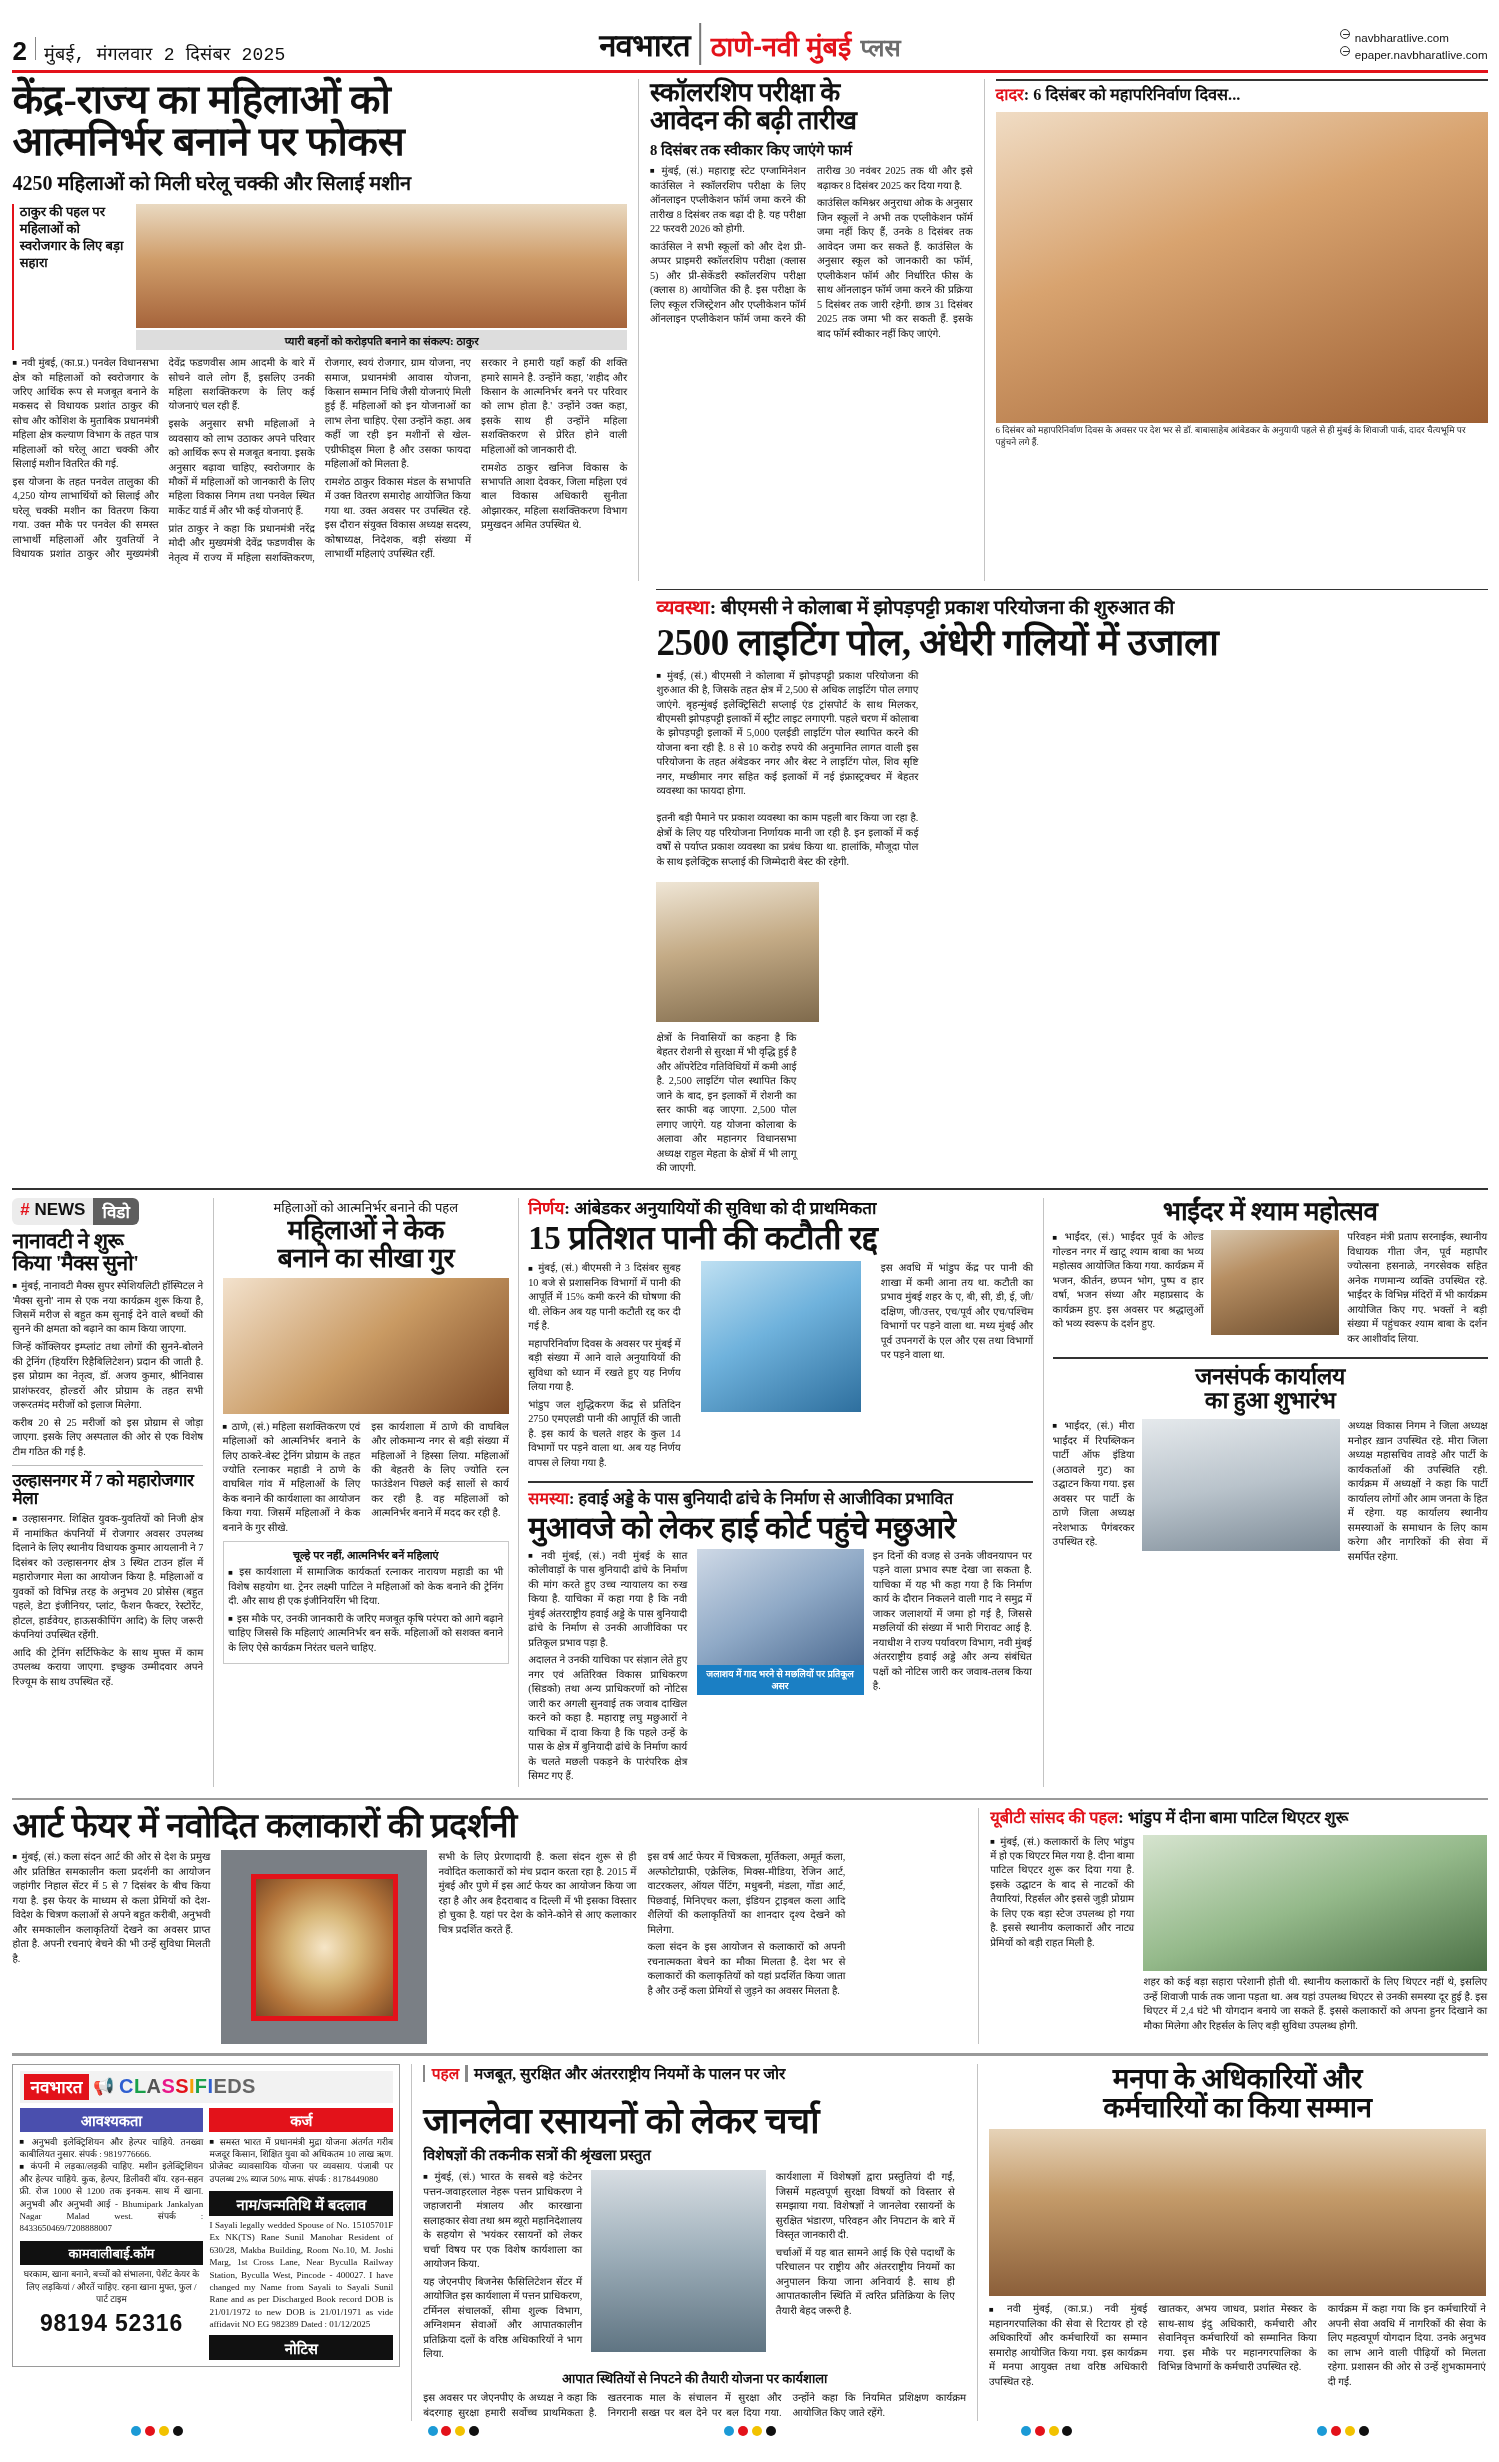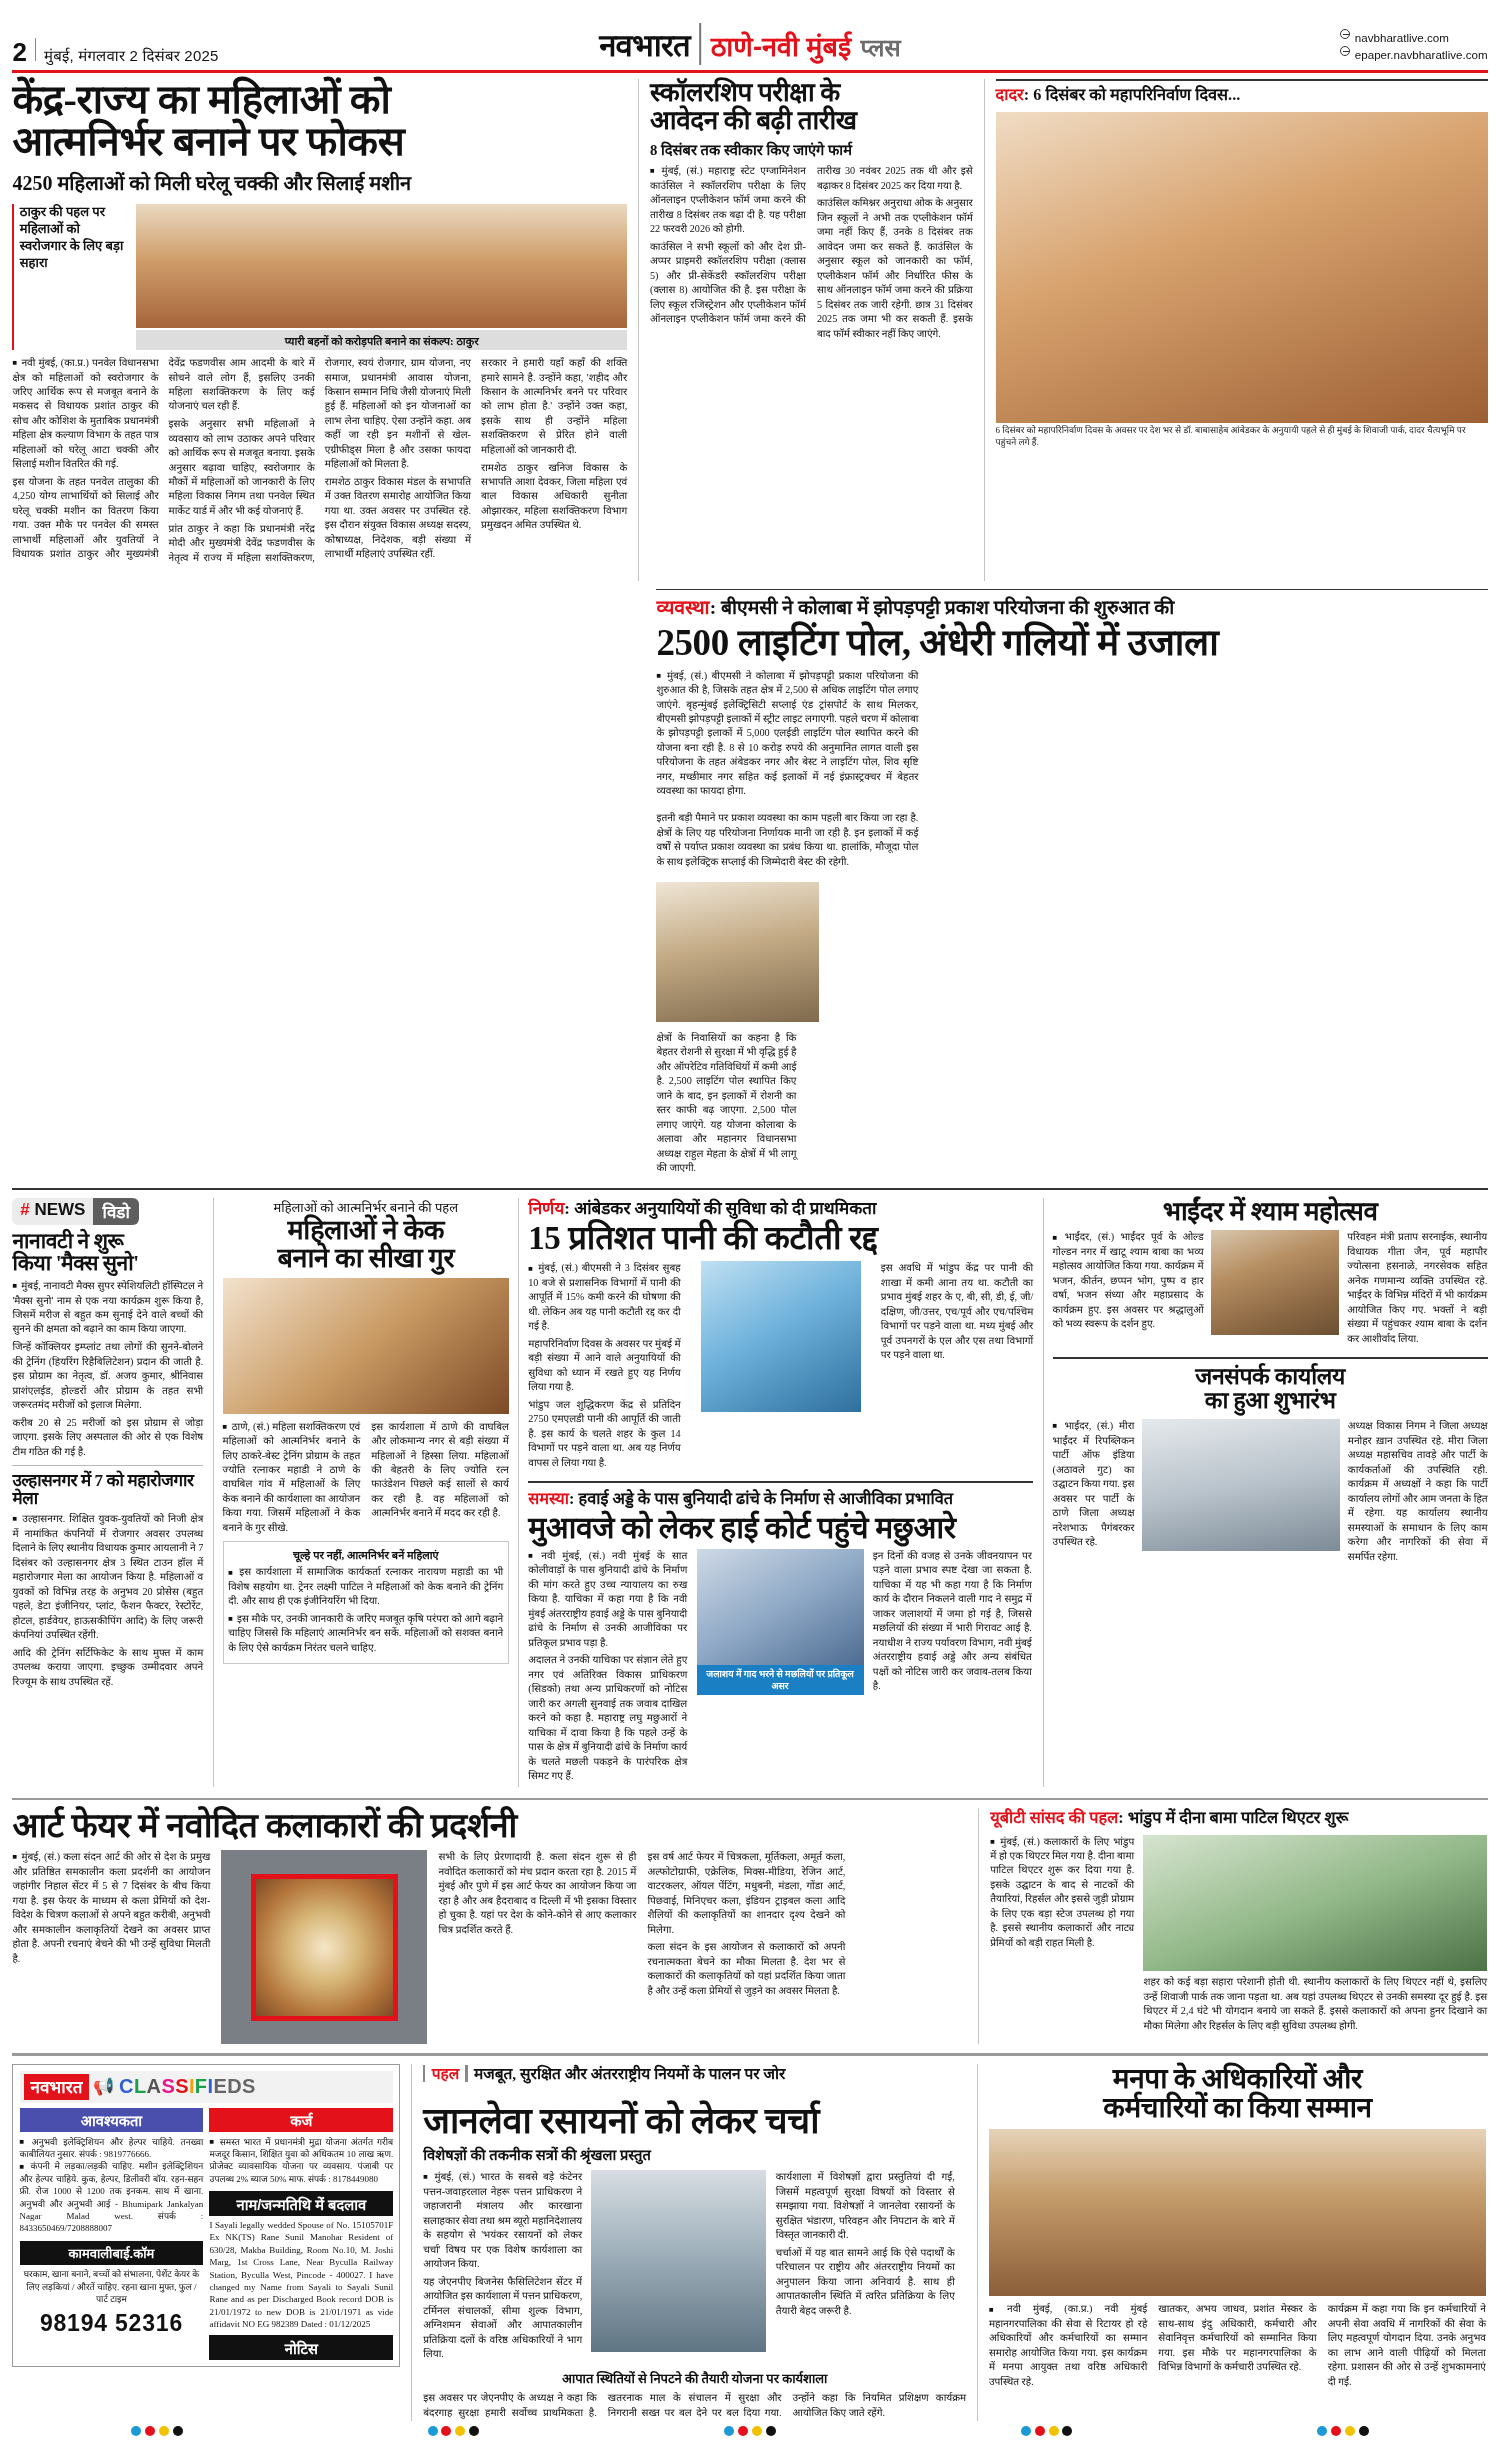--- a/index.html
+++ b/index.html
@@ -10,21 +10,21 @@
     font-family: "Liberation Serif", "DejaVu Serif", serif;
     color: #111;
   }
   .page { position: relative; width: 1500px; height: 2462px; padding: 14px 12.4px; }
 
   
   .masthead { display: flex; align-items: flex-end; height: 51px; position: relative; }
   .folio { display: flex; align-items: baseline; gap: 7.8px; }
   .folio-num { font-size: 26px; font-weight: bold; font-family: "Liberation Sans", sans-serif; line-height: 1; }
   .folio-sep { width: 1.6px; height: 23px; background: #888; display: inline-block; }
-  .folio-date { font-size: 15px; font-family: Liberation Sans, sans-serif; letter-spacing: 0.2px; }
+  .folio-date { font-size: 18px; font-family: Liberation Mono, monospace; letter-spacing: 0.2px; }
 
   .brand { position: absolute; left: 50%; transform: translateX(-50%); bottom: 0; display: flex; align-items: baseline; gap: 9.3px; white-space: nowrap; }
   .brand-main { font-size: 31px; font-weight: bold; letter-spacing: -0.8px; font-family: "Liberation Sans", sans-serif; }
   .brand-bar { width: 2.3px; align-self: stretch; background: #777; }
   .brand-edition { font-size: 27px; font-weight: bold; color: #e3121a; font-family: "Liberation Sans", sans-serif; }
   .brand-plus { font-size: 24px; font-weight: bold; color: #6d6d6d; font-family: "Liberation Sans", sans-serif; }
 
   .weblinks { position: absolute; right: 0; bottom: 1.6px; font-size: 11.6px; font-family: "Liberation Sans", sans-serif; text-align: left; line-height: 1.5; }
   .weblinks div { display: flex; align-items: flex-start; gap: 4.7px; }
   .globe { width: 10px; height: 10px; border: 0.9px solid #333; border-radius: 50%; position: relative; flex: none; }
@@ -199,21 +199,21 @@
 
     <div style="width:202px;">
       <div class="newsvideo">
         <div class="nv-l"><b>#</b> NEWS</div>
         <div class="nv-r">विडो</div>
       </div>
       <div class="hl-xl" style="font-size:21px; margin-top:4.7px;">नानावटी ने  शुरू</div>
       <div class="hl-xl" style="font-size:21px;">किया 'मैक्स सुनो'</div>
       <div class="body" style="margin-top:4.7px;">
         <p class="sq">मुंबई, नानावटी मैक्स सुपर स्पेशियलिटी हॉस्पिटल ने 'मैक्स सुनो' नाम से एक नया कार्यक्रम शुरू किया है, जिसमें मरीज से बहुत कम सुनाई देने वाले बच्चों की सुनने की क्षमता को बढ़ाने का काम किया जाएगा.</p>
-        <p>जिन्हें कॉक्लियर इम्प्लांट तथा लोगों की सुनने-बोलने की ट्रेनिंग (हियरिंग रिहैबिलिटेशन) प्रदान की जाती है. इस प्रोग्राम का नेतृत्व, डॉ. अजय कुमार, श्रीनिवास प्राशंएलईड, होल्डरों और प्रोग्राम के तहत सभी जरूरतमंद मरीजों को इलाज मिलेगा.</p>
+        <p>जिन्हें कॉक्लियर इम्प्लांट तथा लोगों की सुनने-बोलने की ट्रेनिंग (हियरिंग रिहैबिलिटेशन) प्रदान की जाती है. इस प्रोग्राम का नेतृत्व, डॉ. अजय कुमार, श्रीनिवास प्राशंफरवर, होल्डरों और प्रोग्राम के तहत सभी जरूरतमंद मरीजों को इलाज मिलेगा.</p>
         <p>करीब 20 से 25 मरीजों को इस प्रोग्राम से जोड़ा जाएगा. इसके लिए अस्पताल की ओर से एक विशेष टीम गठित की गई है.</p>
       </div>
       <div class="rule-thin" style="margin:6.2px 0;"></div>
       <div class="hl-xl" style="font-size:17px;">उल्हासनगर में 7 को महारोजगार मेला</div>
       <div class="body" style="margin-top:3.9px;">
         <p class="sq">उल्हासनगर. शिक्षित युवक-युवतियों को निजी क्षेत्र में नामांकित कंपनियों में रोजगार अवसर उपलब्ध दिलाने के लिए स्थानीय विधायक कुमार आयलानी ने 7 दिसंबर को उल्हासनगर क्षेत्र 3 स्थित टाउन हॉल में महारोजगार मेला का आयोजन किया है. महिलाओं व युवकों को विभिन्न तरह के अनुभव 20 प्रोसेस (बहुत पहले, डेटा इंजीनियर, प्लांट, फैशन फैक्टर, रेस्टोरेंट, होटल, हार्डवेयर, हाऊसकीपिंग आदि) के लिए जरूरी कंपनियां उपस्थित रहेंगी.</p>
         <p>आदि की ट्रेनिंग सर्टिफिकेट के साथ मुफ्त में काम उपलब्ध कराया जाएगा. इच्छुक उम्मीदवार अपने रिज्यूम के साथ उपस्थित रहें.</p>
       </div>
     </div>
 

